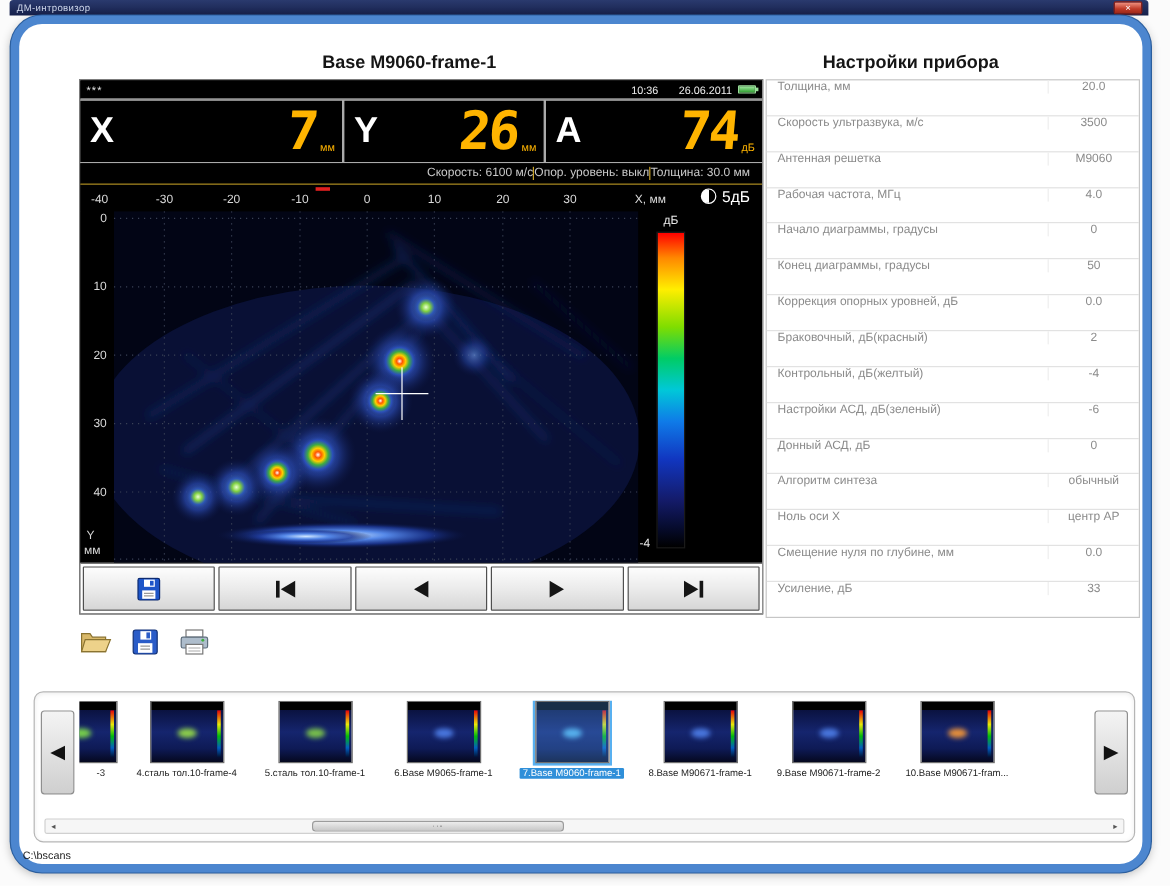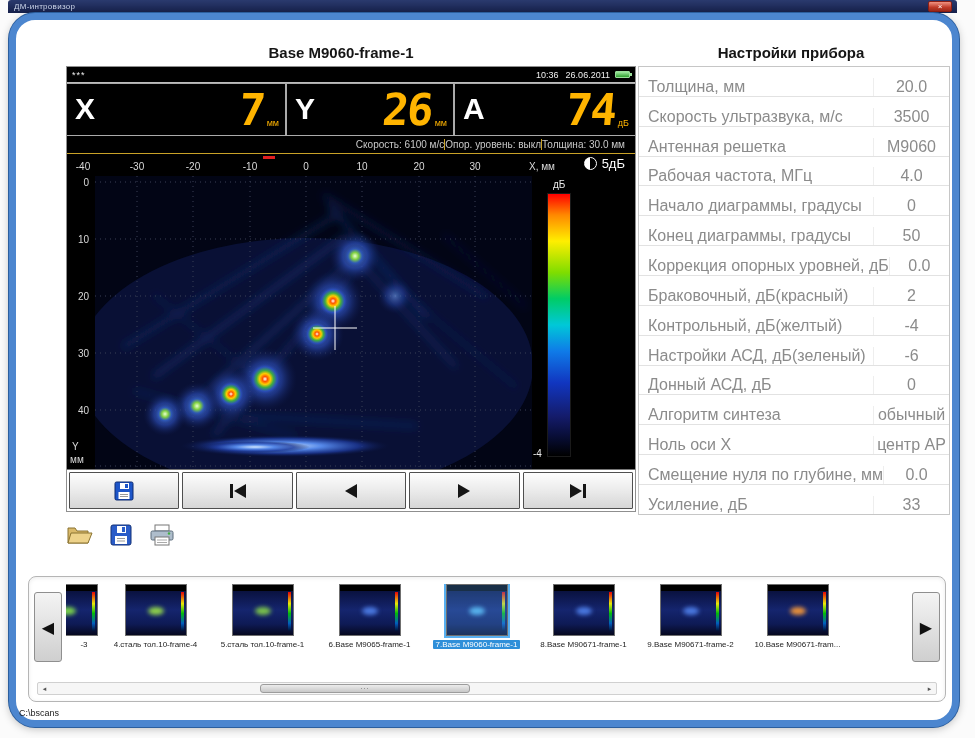--- a/index.html
+++ b/index.html
@@ -15,27 +15,27 @@
   
   .titlebar{position:absolute;left:8px;top:0;width:949px;height:13px;background:linear-gradient(#2a3a6e,#16204a);display:flex;align-items:center;border-radius:3px 3px 0 0}
   .titlebar .t{color:#cdd6ea;font-size:8px;padding-left:6px;letter-spacing:.3px}
   .close-btn{position:absolute;right:5px;top:1px;width:24px;height:11px;background:linear-gradient(#f09382,#c03a28 60%,#a02a1a);border:1px solid #8d1f14;border-radius:2px;color:#fff;font-size:8px;line-height:9px;text-align:center;cursor:pointer}
 
   
   .window{position:absolute;left:9px;top:13px;width:950px;height:714px;background:#fff;border:7px solid #4c86cf;border-radius:26px;box-shadow:0 0 0 1px #2c5f9e,0 2px 8px rgba(0,0,0,.25)}
 
   .header{position:absolute;top:24px;font-size:15px;font-weight:bold;color:#151515;text-align:center;white-space:nowrap}
   .header.left{left:40px;width:570px}
-  .header.right{left:616px;width:318px}
+  .header.right{left:584px;width:318px}
 
   
   .device{position:absolute;left:50px;top:46px;width:570px;height:446px;border:1px solid #8f8f8f;background:#000;display:flex;flex-direction:column}
   .dev-status{height:16px;background:#000;border-bottom:1px solid #bcbcbc;display:flex;align-items:center;color:#eee;font-size:9px;padding:0 5px}
   .dev-status .stars{flex:1;letter-spacing:1px}
-  .dev-status .tm{margin-right:7px}
+  .dev-status .tm{margin-right:17px}
   .dev-status .dt{margin-right:5px}
   .battery{width:15px;height:7px;border:1px solid #9adf9a;border-radius:1px;background:linear-gradient(#9fe89f,#2f9f2f);position:relative}
   .battery:after{content:"";position:absolute;right:-3px;top:1px;width:2px;height:3px;background:#9adf9a}
 
   .dev-readouts{height:53px;display:flex;gap:2px;background:#aaa;border-bottom:1px solid #aaa;border-top:1px solid #aaa}
   .panel{background:#000;display:flex;align-items:stretch}
   .panel.x{width:218px}.panel.y{width:166px}.panel.a{flex:1}
   .panel .sym{color:#fff;font-size:30px;font-weight:bold;padding:8px 0 0 8px}
   .panel .digits{flex:1;text-align:right;color:#ffb400;font-family:"DejaVu Sans Mono",monospace;font-size:44px;font-weight:bold;line-height:51px;transform:skewX(-5deg);letter-spacing:-2px}
   .panel .unit{color:#ffb400;font-size:9px;align-self:flex-end;padding:0 6px 7px 3px}
@@ -70,21 +70,21 @@
 
   .dev-buttons{height:42px;background:#fff;display:flex;gap:3px;padding:2px 2px;border-top:1px solid #777}
   .media-btn{flex:1;border:1px solid #4f4f4f;border-radius:1px;background:linear-gradient(#fdfdfd,#e9e9e9 55%,#d6d6d6);display:flex;align-items:center;justify-content:center;cursor:pointer}
 
   
   .toolbar{position:absolute;left:48px;top:500px;display:flex;gap:9px}
   .tool-btn{width:32px;height:30px;border:1px solid transparent;background:transparent;display:flex;align-items:center;justify-content:center;cursor:pointer;border-radius:3px}
 
   
   .settings{position:absolute;left:622px;top:46px;width:312px;height:449px;border:1px solid #c6c6c6;display:flex;flex-direction:column;background:#fff}
-  .srow{flex:1;display:flex;align-items:flex-end;border-bottom:1px solid #e2e2e2;font-size:16px;color:#8b8b8b}
+  .srow{flex:1;display:flex;align-items:flex-start;border-bottom:1px solid #e2e2e2;font-size:10px;color:#8b8b8b}
   .srow:last-child{border-bottom:none}
   .srow .lbl{flex:1;padding-left:9px;white-space:nowrap}
   .srow .val{width:76px;text-align:center;border-left:1px solid #eee}
 
   
   .filmstrip{position:absolute;left:12px;top:556px;width:918px;height:126px;border:1px solid #b5b5b5;border-radius:8px;background:#fff;box-shadow:inset 0 1px 4px rgba(0,0,0,.08)}
   .fs-arrow{position:absolute;top:15px;width:28px;height:70px;border:1px solid #8f8f8f;border-radius:3px;background:linear-gradient(#f4f4f4,#cfcfcf);font-size:16px;display:flex;align-items:center;justify-content:center;color:#111;cursor:pointer}
   .fs-arrow.left{left:5px}
   .fs-arrow.right{right:5px}
   .strip{position:absolute;left:37px;right:37px;top:7px;height:90px;display:flex;overflow:hidden}

